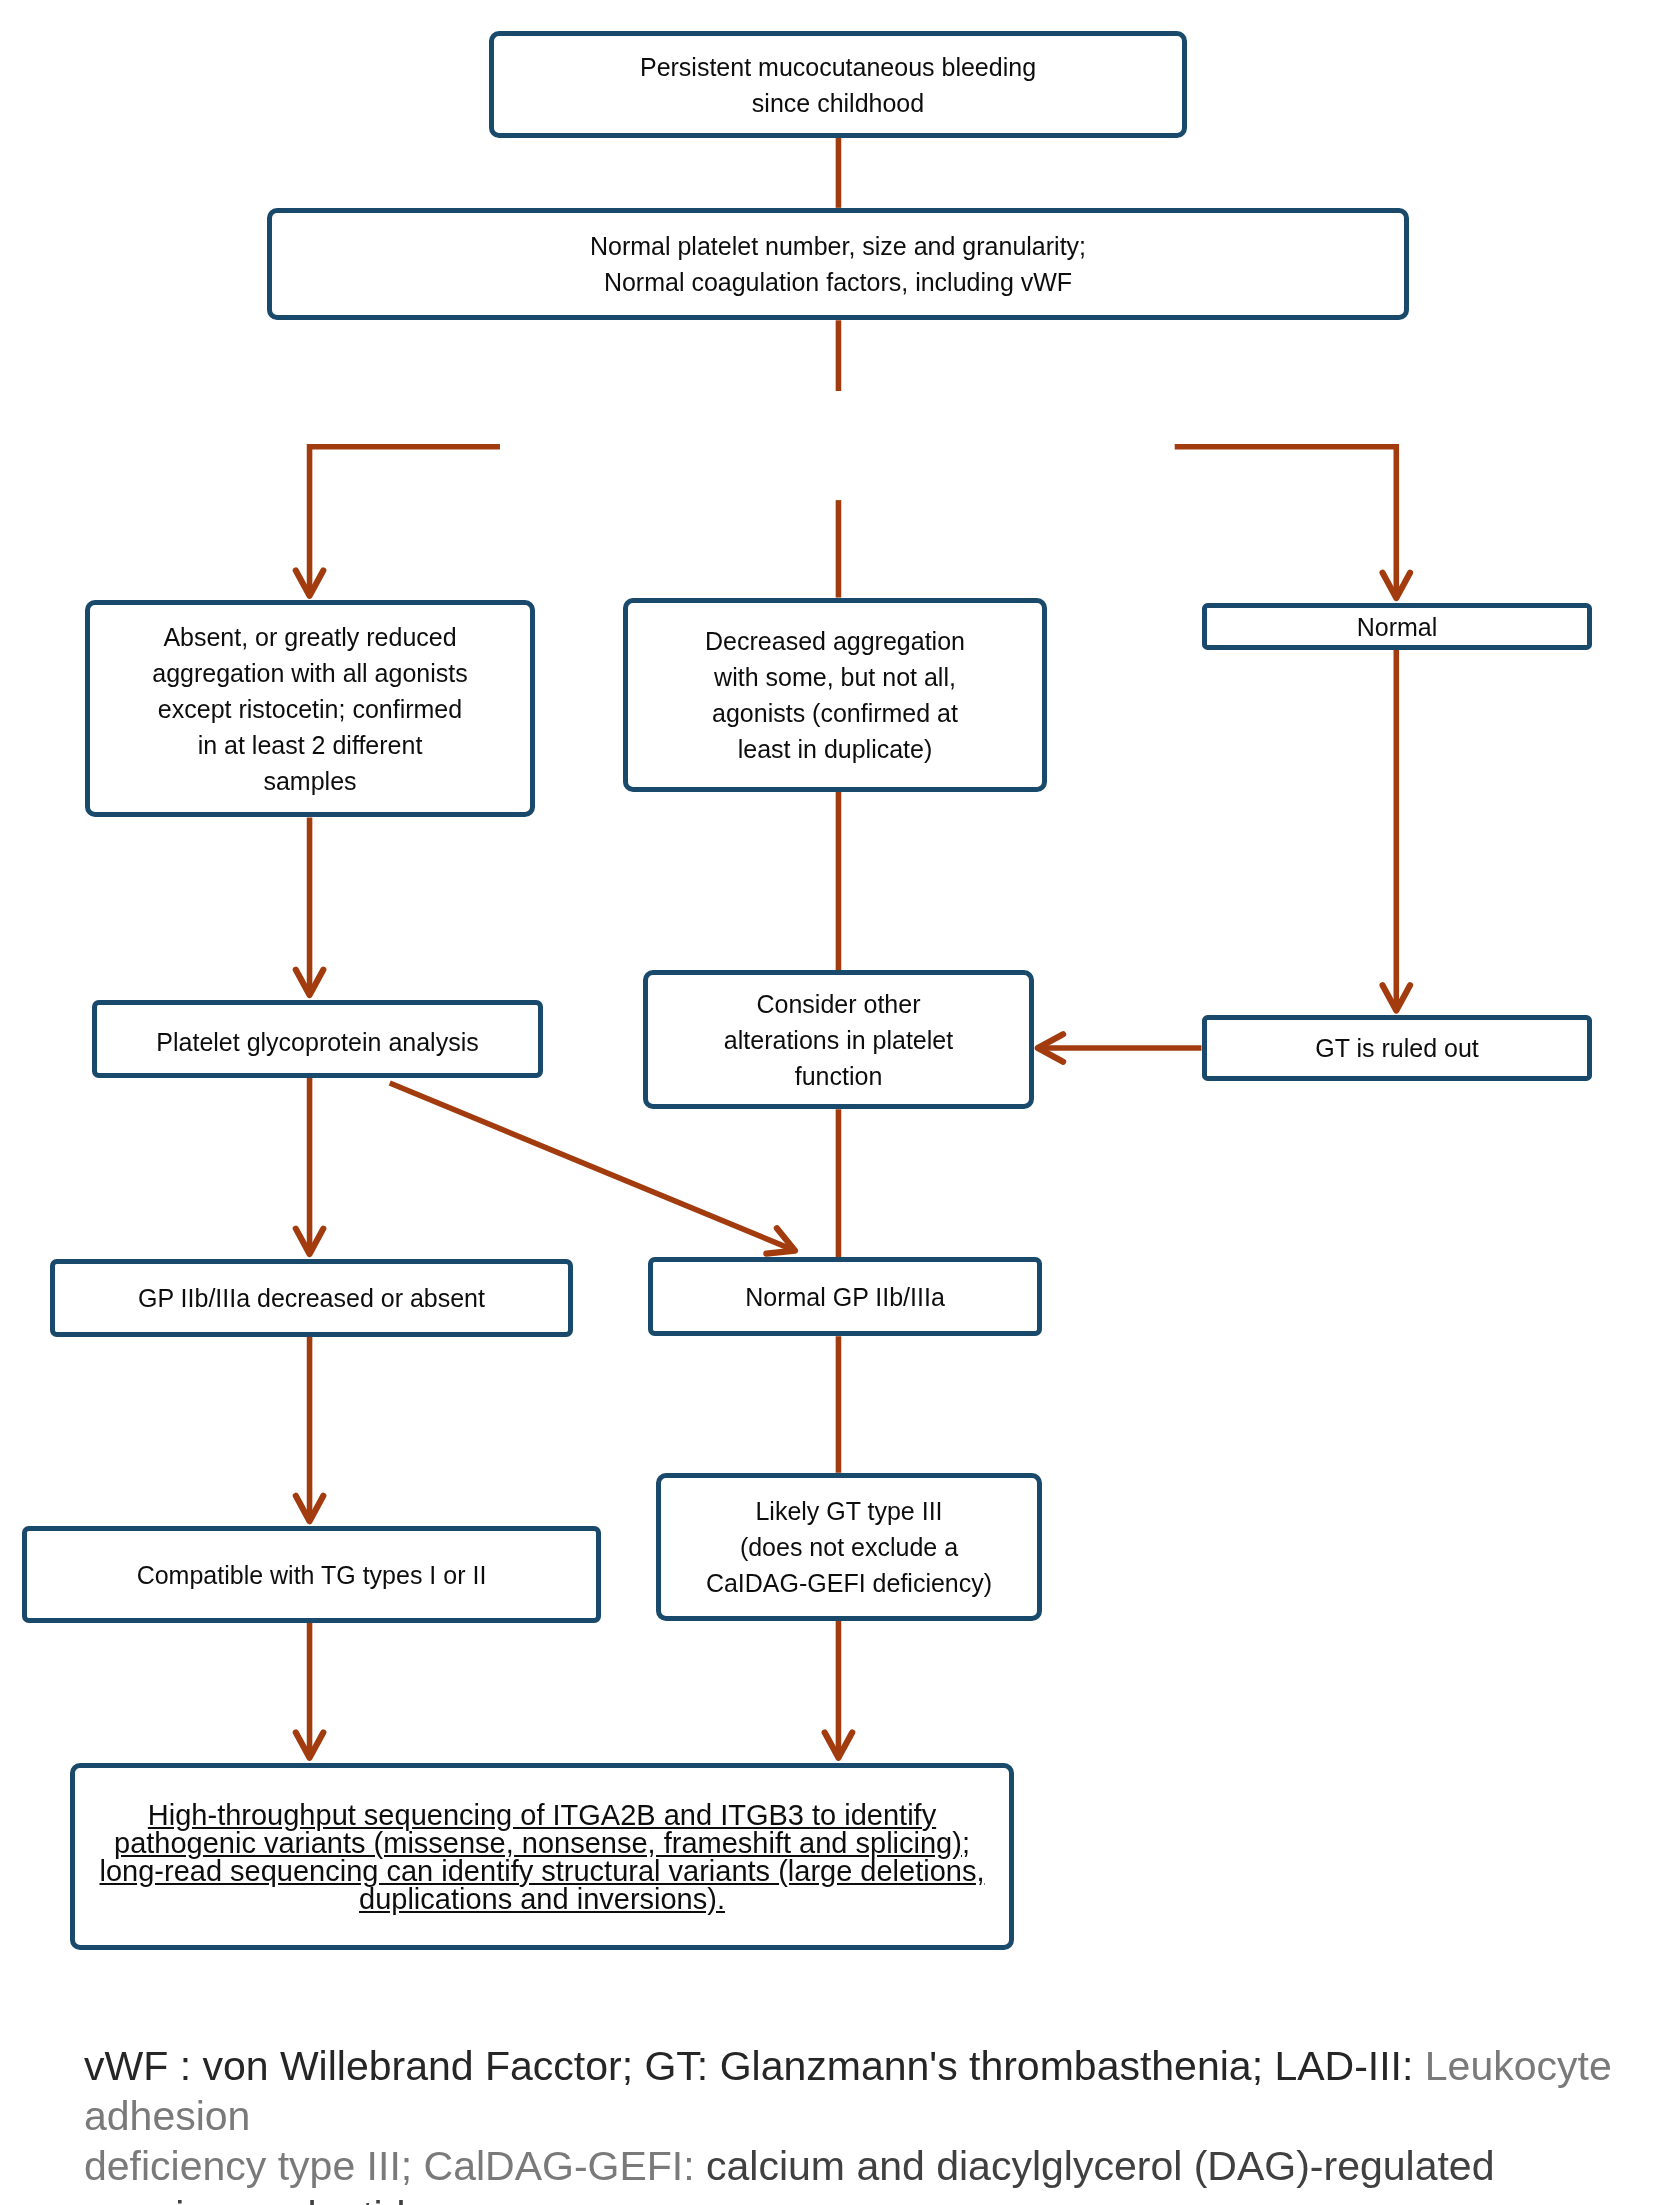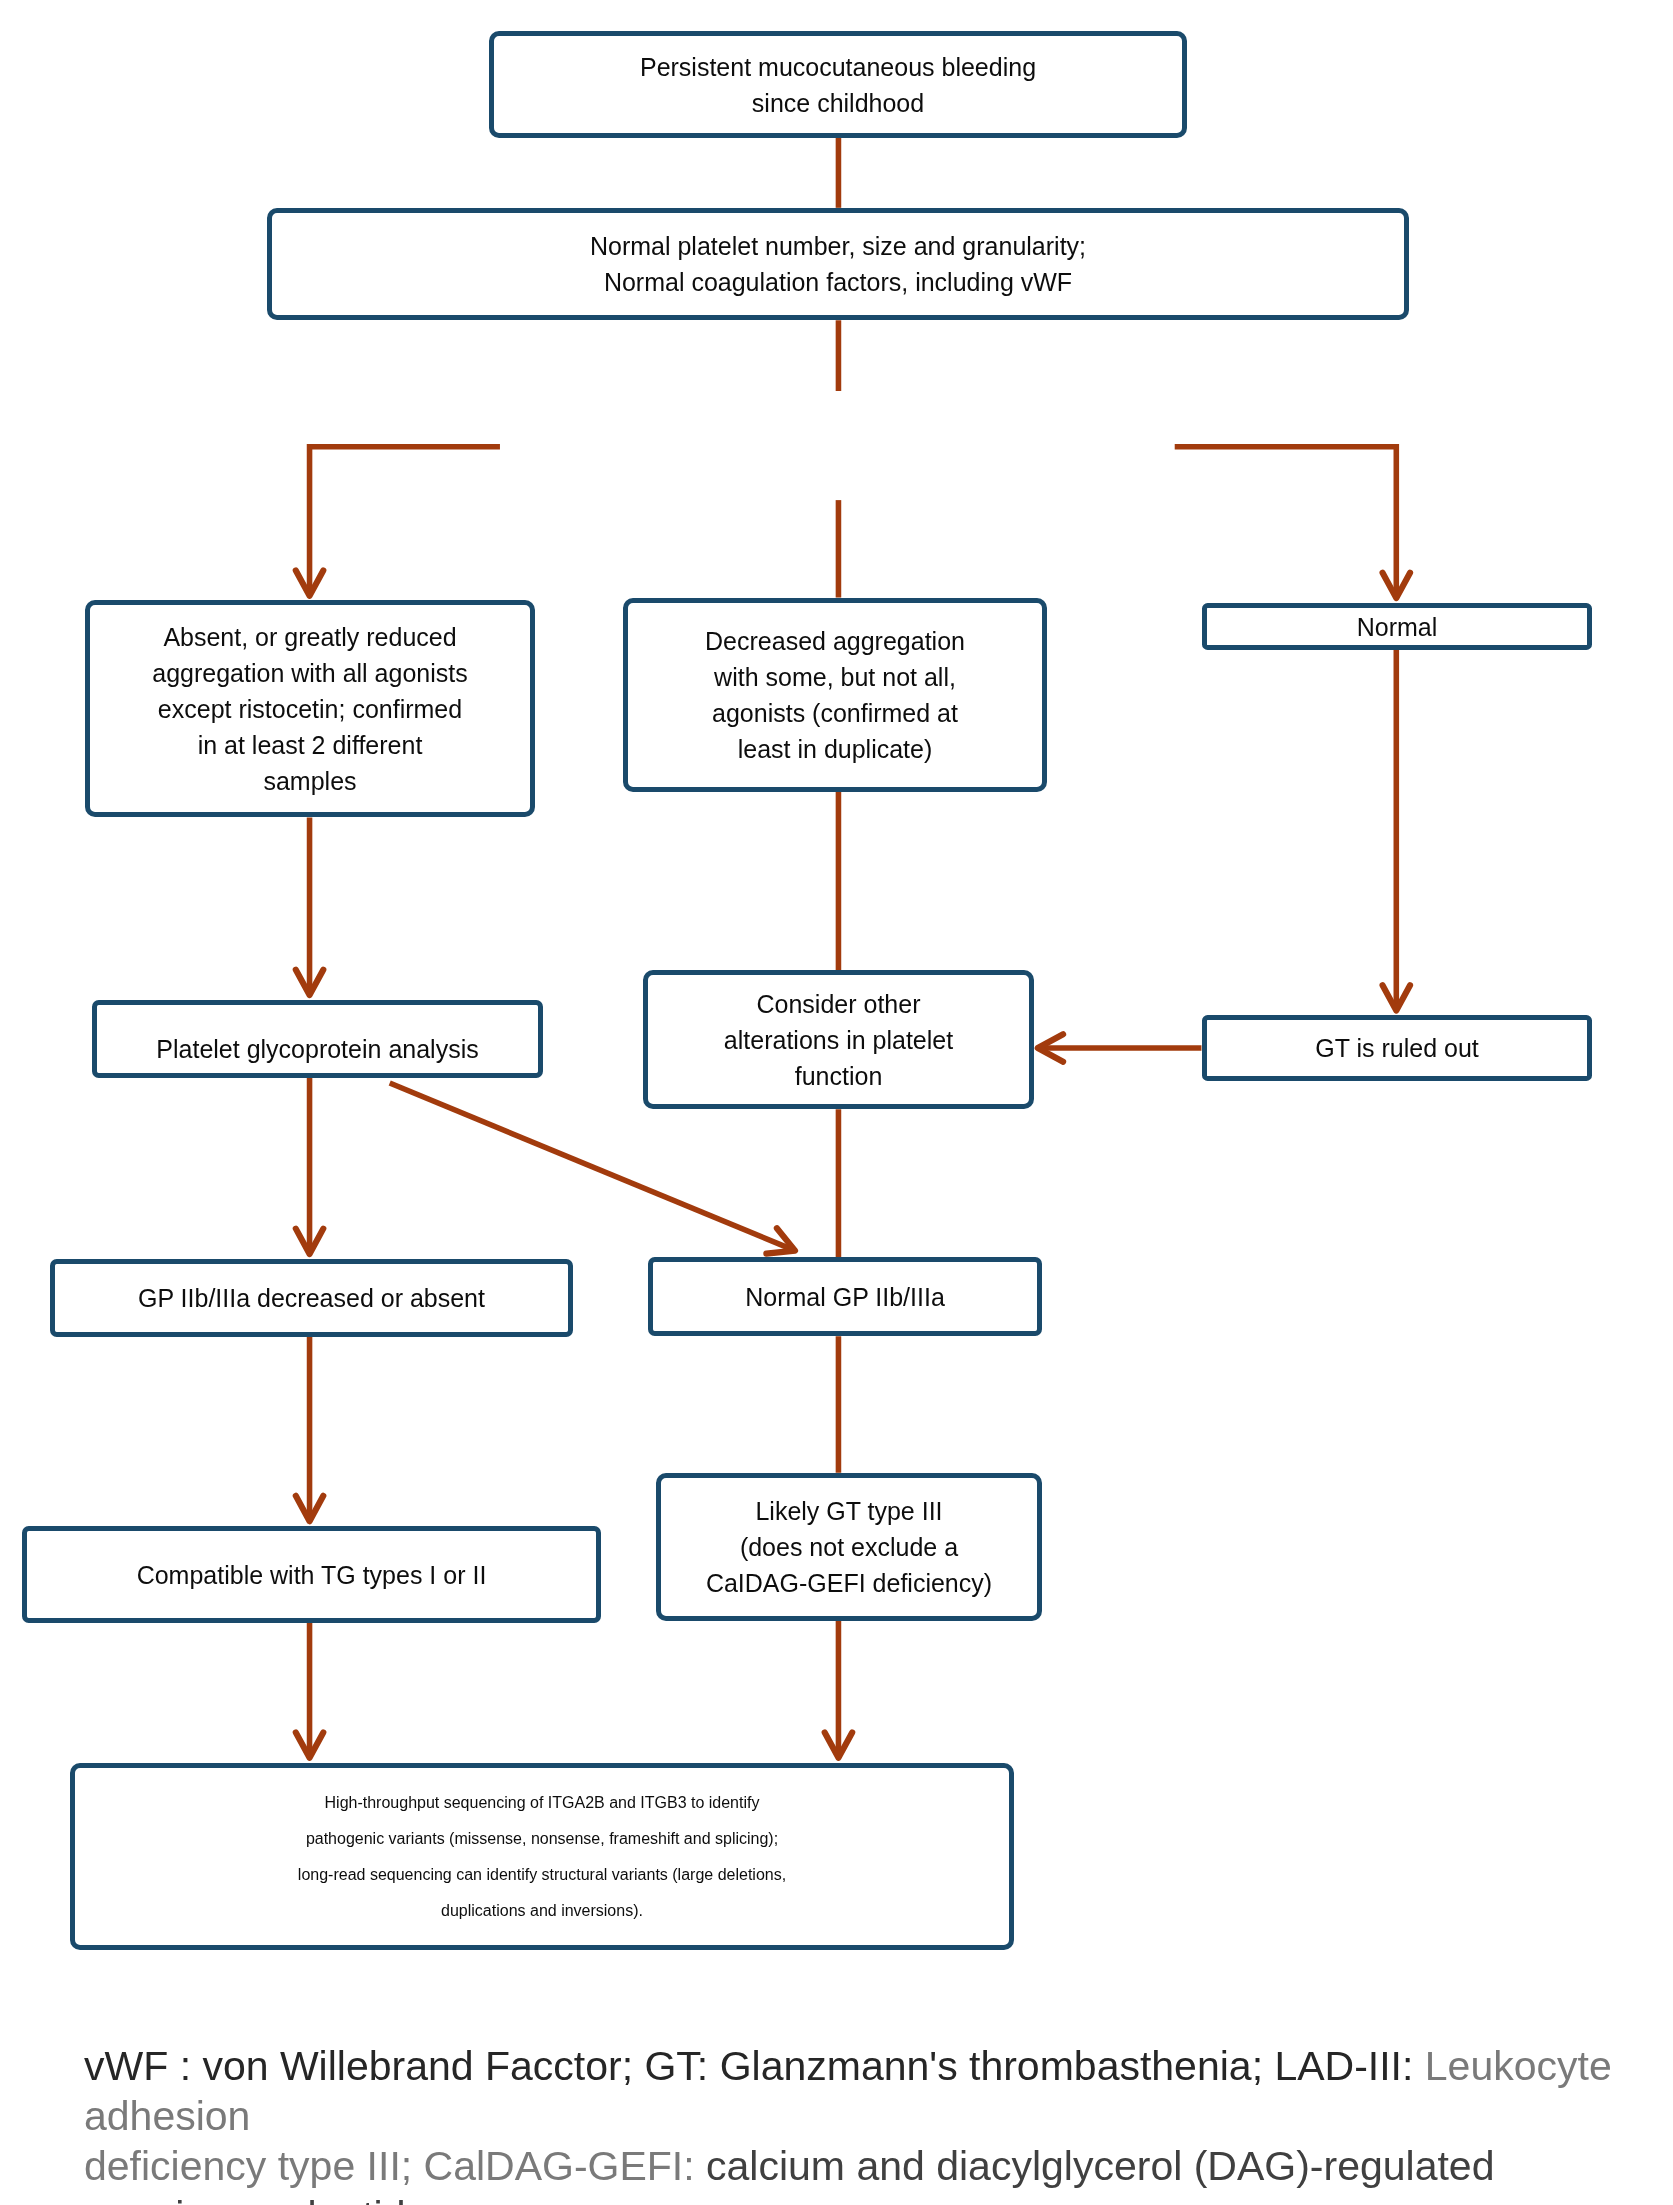--- a/index.html
+++ b/index.html
@@ -30,24 +30,24 @@
     border: 5.6px solid #1A4A6B;
     border-radius: 10px;
     display: flex;
     align-items: center;
     justify-content: center;
     text-align: center;
     color: #0D0D0D;
     font-size: 25px;
     line-height: 36px;
     white-space: pre-line;
-    padding: 6px 10px;
+    padding: 13px 10px;
   }
   .fbox .btxt { width: 100%; }
-  .fbox.small-n { font-size: 16px; line-height: 36px; }
+  .fbox.small-n { font-size: 29px; line-height: 28px; text-decoration: underline; }
   #footnote {
     position: absolute;
     left: 84px;
     top: 2041px;
     width: 1565px;
     font-size: 41px;
     line-height: 50px;
     white-space: pre-line;
     text-align: left;
   }

